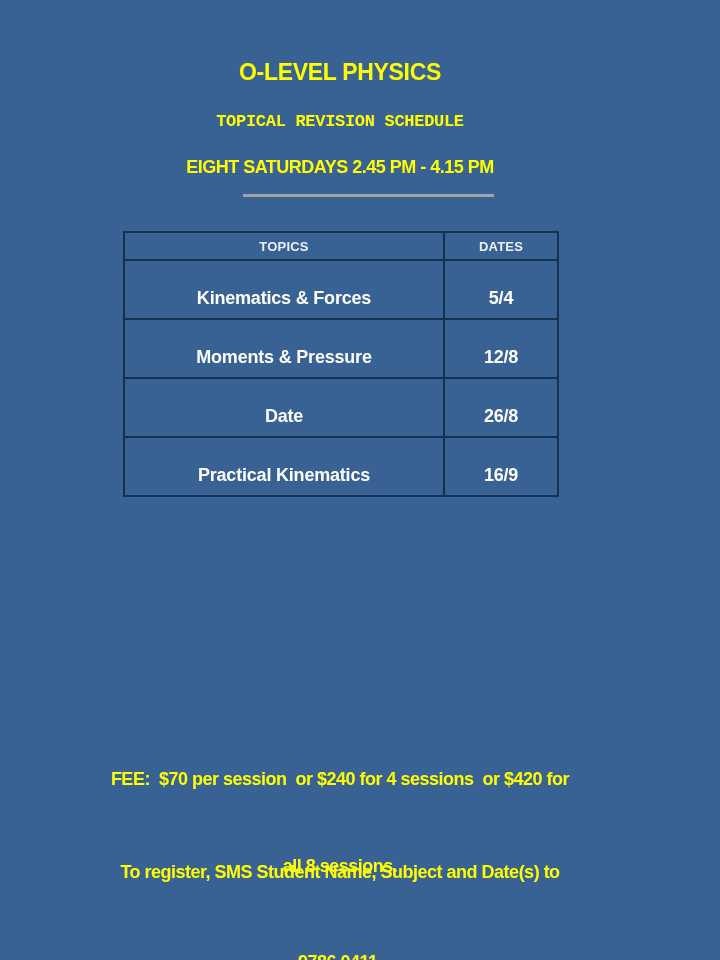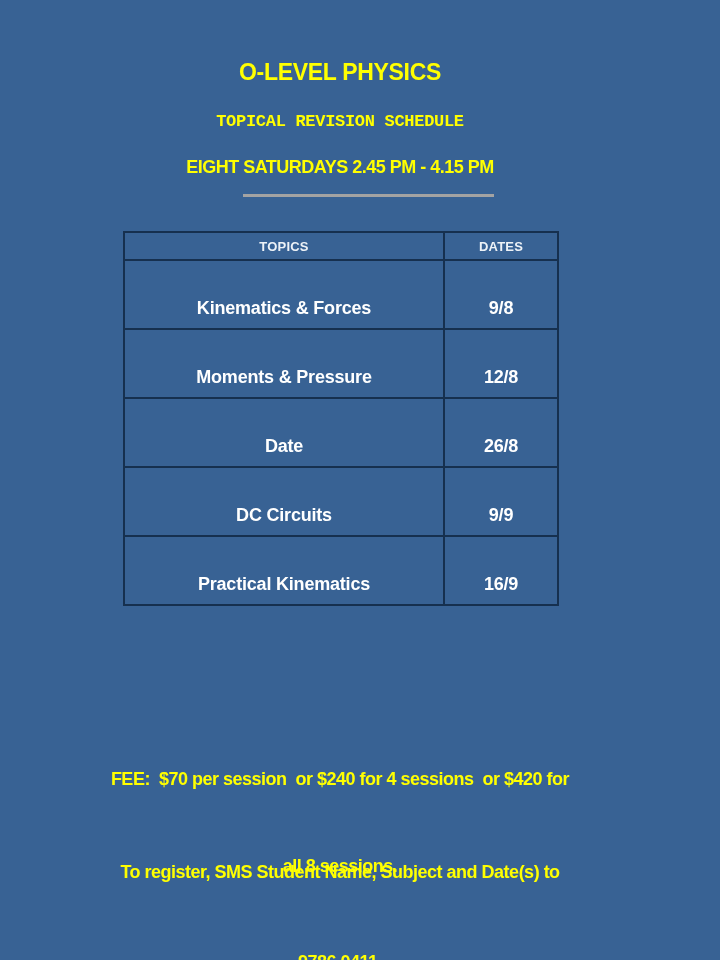--- a/index.html
+++ b/index.html
@@ -64,21 +64,21 @@
     overflow: hidden;
   }
   .schedule thead tr { height: 28px; }
   .schedule th {
     font-size: 13px;
     color: #EDF2F7;
     vertical-align: middle;
     letter-spacing: 0.2px;
     padding: 0;
   }
-  .schedule tbody tr { height: 69px; }
+  .schedule tbody tr { height: 59px; }
   .schedule td {
     font-size: 18px;
     color: #FFFFFF;
     vertical-align: bottom;
     padding: 0 4px 9px 4px;
     letter-spacing: -0.2px;
   }
   .fee-block {
     top: 707px;
     font-size: 18px;
@@ -108,33 +108,29 @@
   </colgroup>
   <thead>
     <tr>
       <th>TOPICS</th>
       <th>DATES</th>
     </tr>
   </thead>
   <tbody>
     <tr>
       <td>Kinematics &amp; Forces</td>
-      <td>9/8</td>
+      <td>5/4</td>
     </tr>
     <tr>
       <td>Moments &amp; Pressure</td>
       <td>12/8</td>
     </tr>
     <tr>
       <td>Date</td>
       <td>26/8</td>
-    </tr>
-    <tr>
-      <td>DC Circuits</td>
-      <td>9/9</td>
     </tr>
     <tr>
       <td>Practical Kinematics</td>
       <td>16/9</td>
     </tr>
   </tbody>
 </table>
 
 <div class="center-block fee-block">
   <div>FEE:  $70 per session  or $240 for 4 sessions  or $420 for</div>

